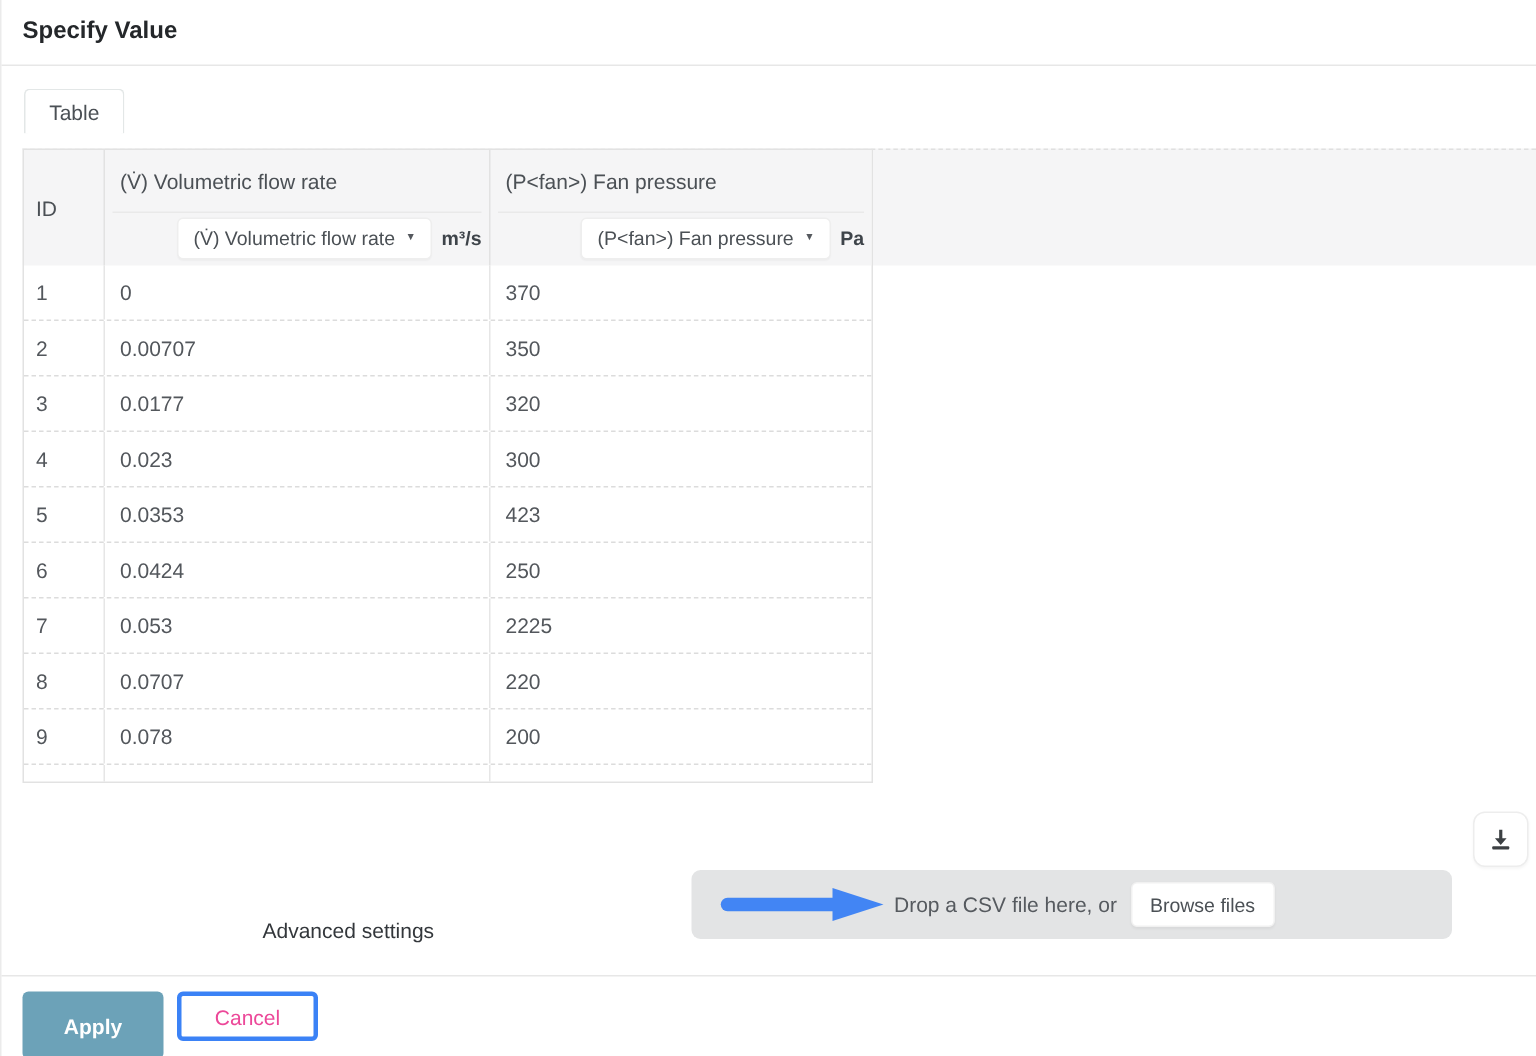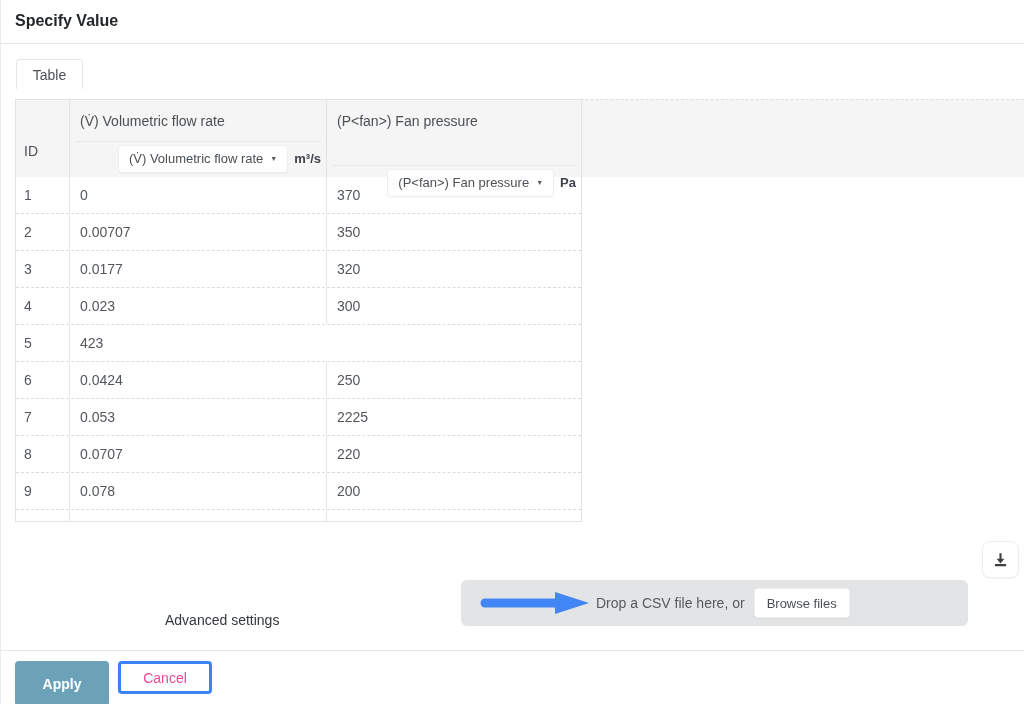--- a/index.html
+++ b/index.html
@@ -42,21 +42,21 @@
   .table {
     position: absolute; left: 14px; top: 99px; width: 567px; height: 423px;
     border: 1px solid #e2e2e2; background: #fff; overflow: hidden;
   }
   .thead { display: grid; grid-template-columns: 54px 257px 254px; height: 77px; background: #f5f5f6; }
   .th-id {
     border-right: 1px solid #e2e2e2; display: flex; align-items: center;
     padding-left: 8px; font-size: 14px; color: #4b5055;
   }
   .th-col { border-right: 1px solid #e2e2e2; display: flex; flex-direction: column; }
-  .th-col.last { border-right: none; gap: 24px; }
+  .th-col.last { border-right: none; }
   .th-label {
     height: 41px; display: flex; align-items: center; padding-left: 10px;
     font-size: 14px; color: #4b5055;
   }
   .th-sub {
     height: 36px; border-top: 1px solid #e9e9e9; margin: 0 5px;
     display: flex; align-items: center; justify-content: flex-end; gap: 6px;
     padding-bottom: 2px;
   }
   .unit-dropdown {
@@ -91,21 +91,21 @@
     box-shadow: 0 1px 2px rgba(0,0,0,0.05);
   }
   .download-btn {
     position: absolute; left: 981px; top: 541px; width: 37px; height: 37px;
     background: #fff; border: 1px solid #ededed; border-radius: 8px;
     display: flex; align-items: center; justify-content: center; cursor: pointer;
     box-shadow: 0 1px 2px rgba(0,0,0,0.04);
   }
 
   .advanced {
-    position: absolute; left: 164px; top: 612px;
+    position: absolute; left: 174px; top: 612px;
     font-size: 14px; color: #33373b; cursor: pointer;
   }
 
   .apply-btn {
     position: absolute; left: 14px; top: 661px; width: 94px; height: 45px;
     background: #6ca2b8; color: #ffffff; border: none; border-radius: 4px;
     font-family: inherit; font-size: 14px; font-weight: 600; cursor: pointer;
   }
   .cancel-btn {
     position: absolute; left: 117px; top: 661px; width: 94px; height: 33px;
@@ -170,20 +170,21 @@
         <div class="td">0.0177</div>
         <div class="td last">320</div>
       </div>
       <div class="tr">
         <div class="td td-id">4</div>
         <div class="td">0.023</div>
         <div class="td last">300</div>
       </div>
       <div class="tr">
         <div class="td td-id">5</div>
+        <div class="td">0.0353</div>
         <div class="td last">423</div>
       </div>
       <div class="tr">
         <div class="td td-id">6</div>
         <div class="td">0.0424</div>
         <div class="td last">250</div>
       </div>
       <div class="tr">
         <div class="td td-id">7</div>
         <div class="td">0.053</div>

